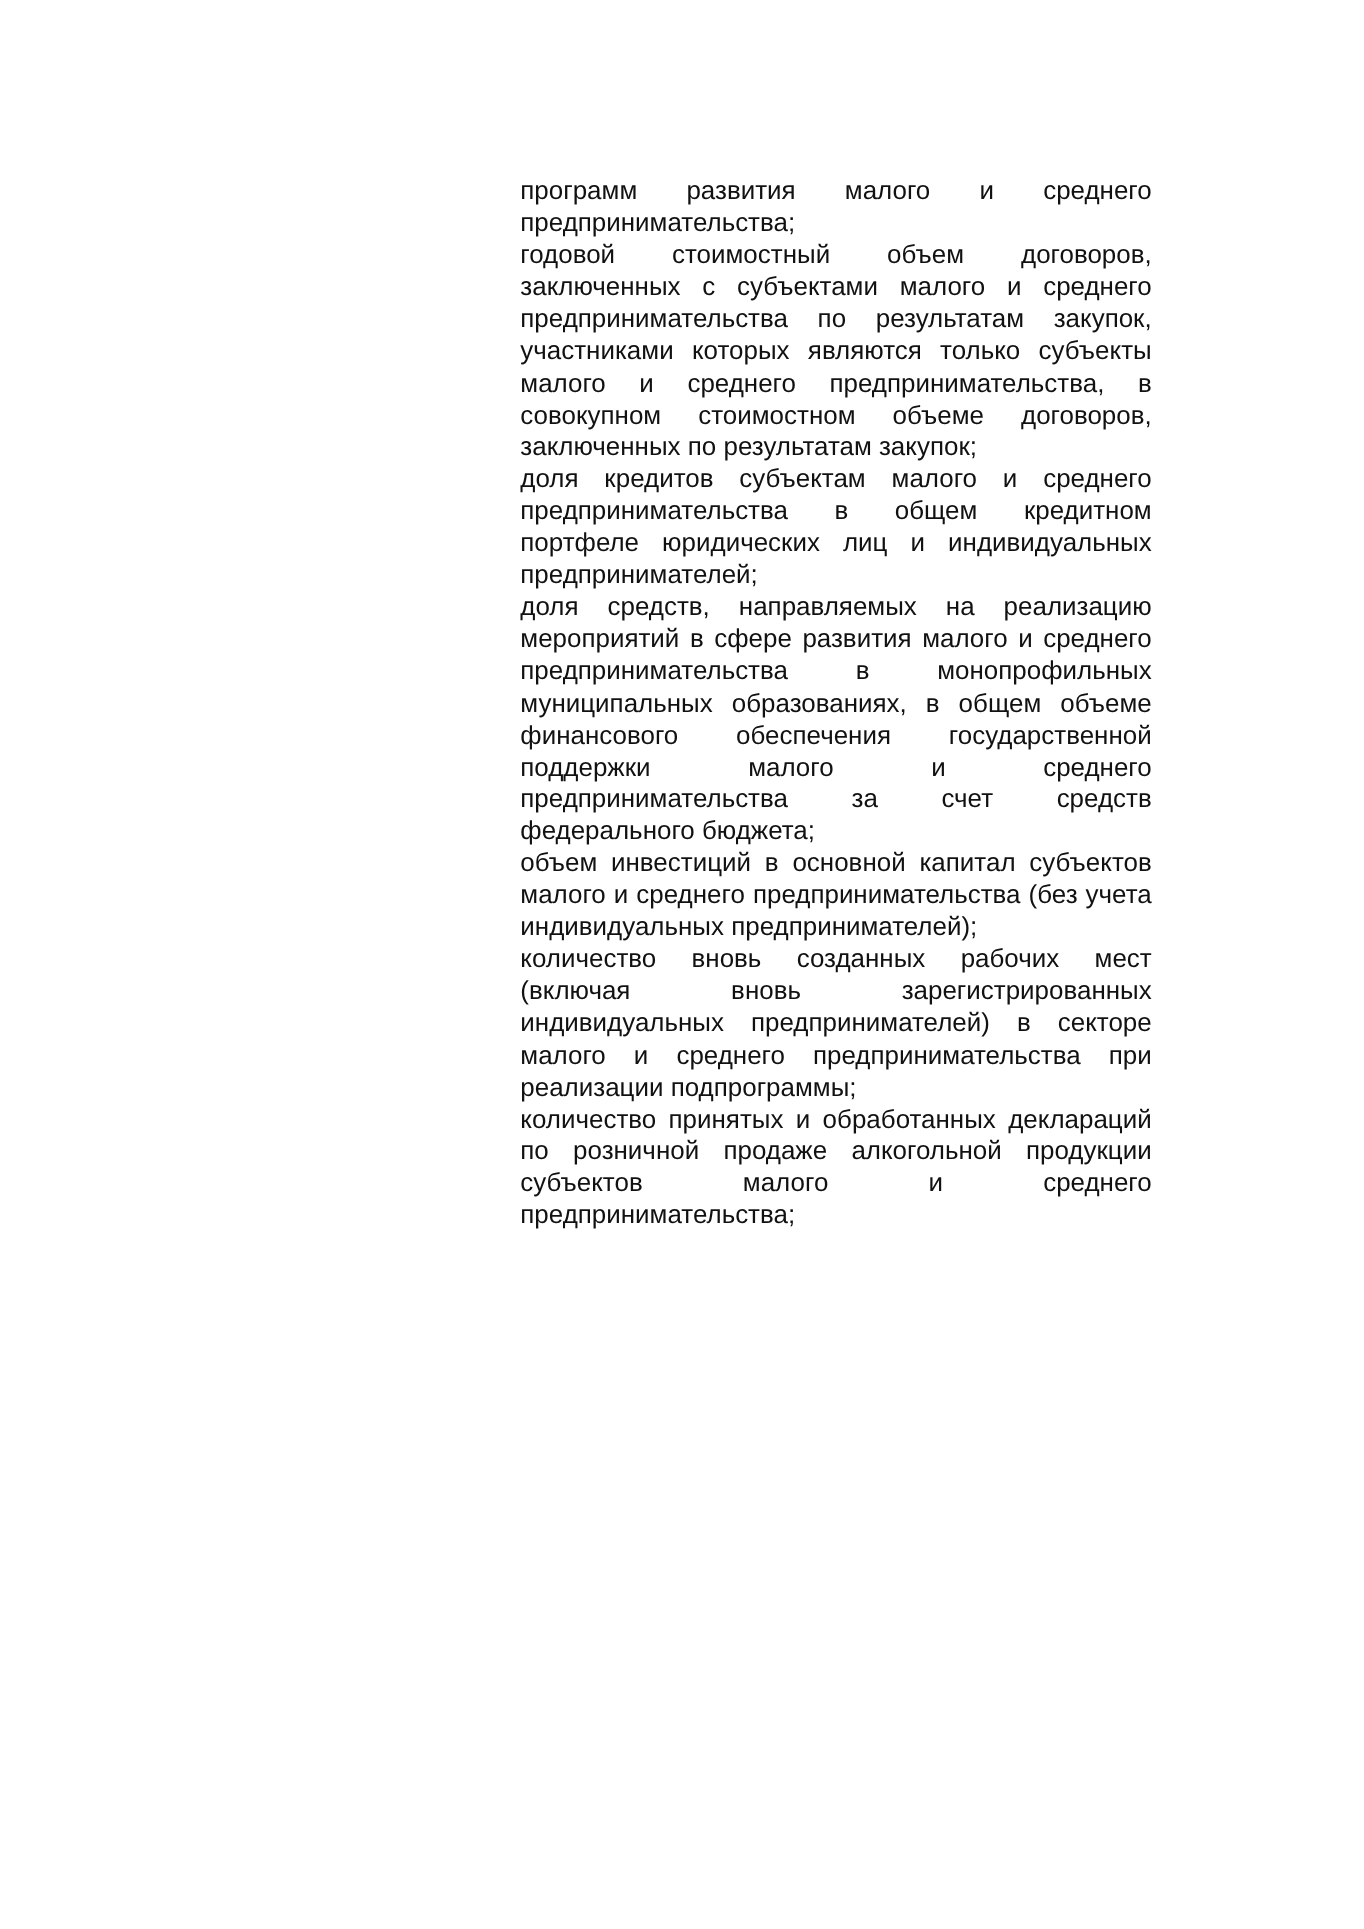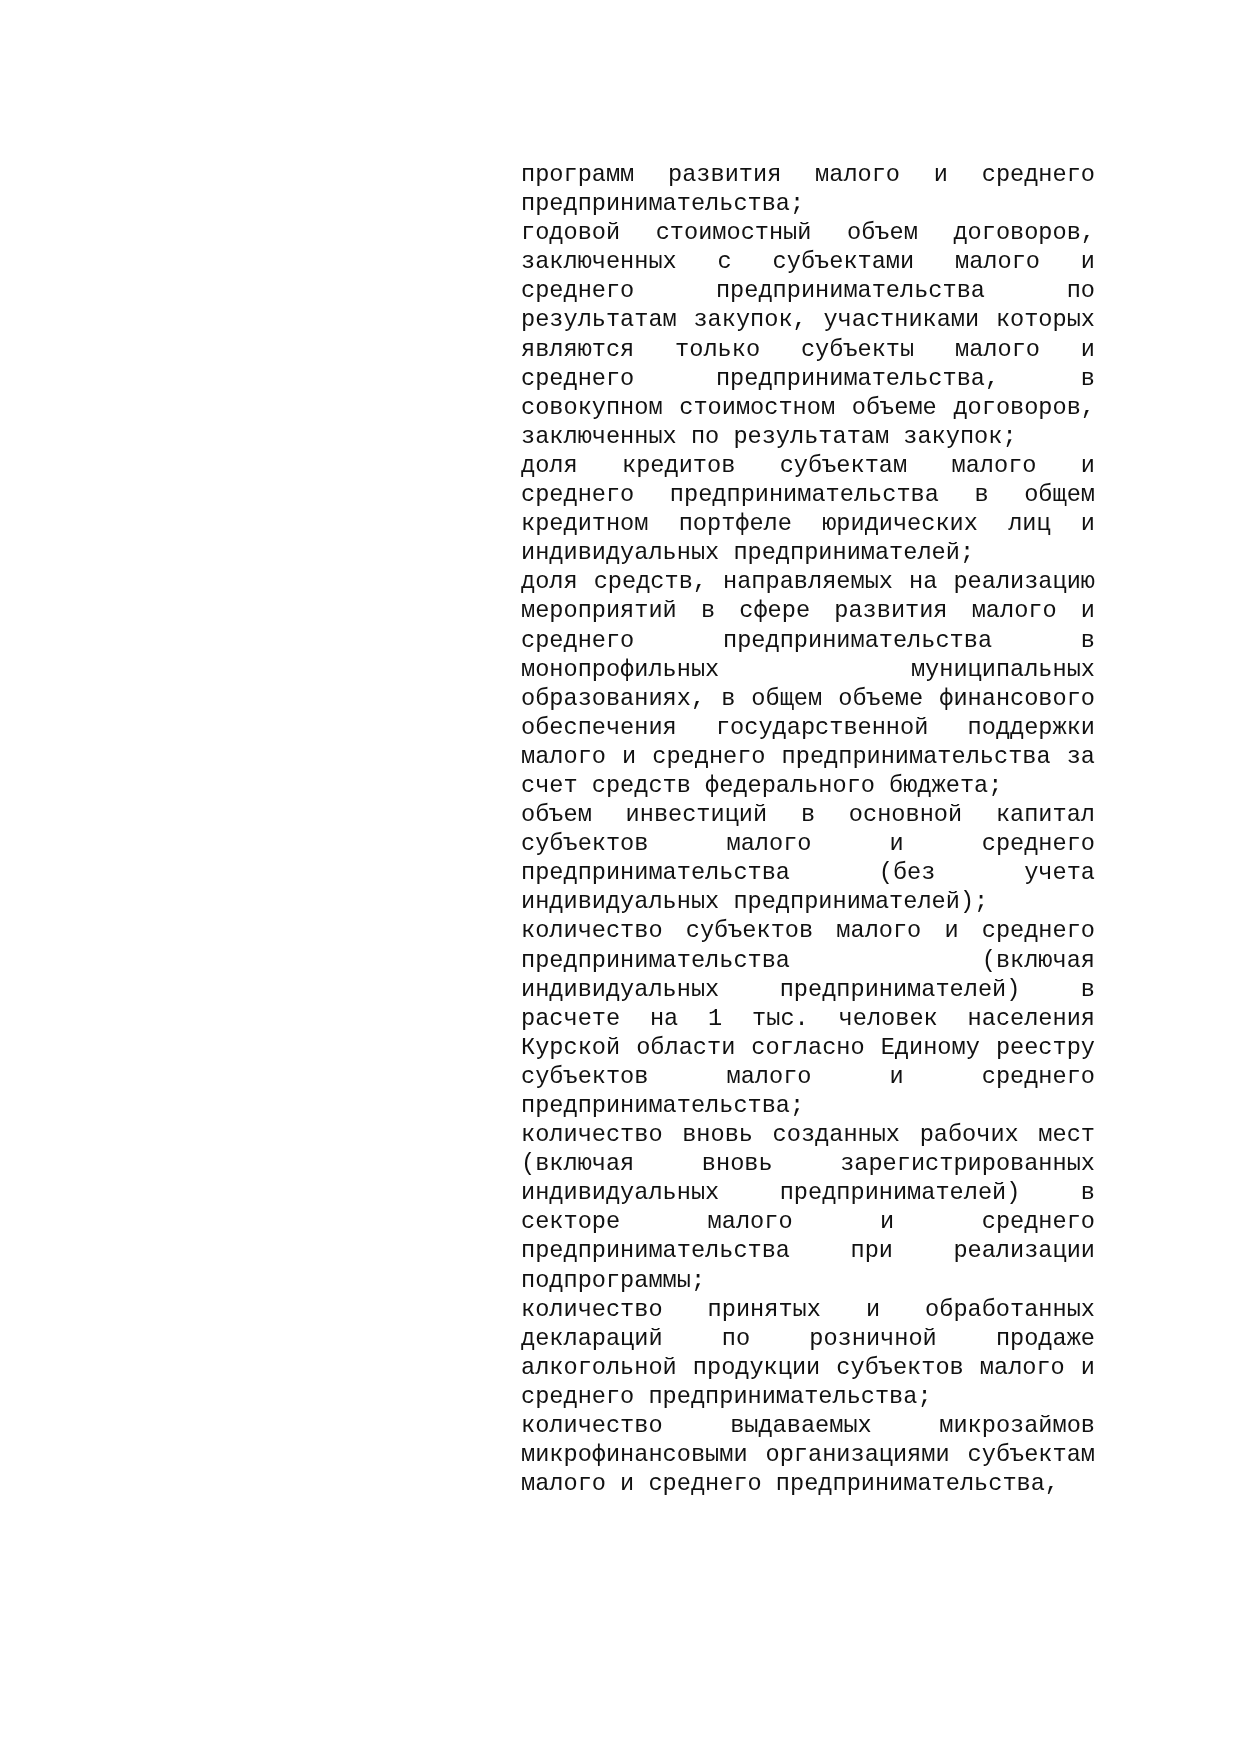--- a/index.html
+++ b/index.html
@@ -18,44 +18,41 @@
       left: 0; top: 0;
       width: 1240px;
       height: 1754px;
       background: #ffffff;
     }
     .text-column {
       position: absolute;
       left: 473px;
       top: 160px;
       width: 574px;
-      font-family: Liberation Mono, monospace;
+      font-family: Liberation Sans, sans-serif;
       font-size: 23.6px;
       line-height: 29.1px;
       color: #111111;
       text-align: justify;
       text-justify: inter-word;
       hyphens: none;
-      margin-left: 48px;
     }
     .para {
       margin: 0;
       padding: 0;
       text-align: justify;
       text-align-last: left;
     }
   </style>
 </head>
 <body>
 
 <div class="page">
   <div class="text-column">
     <p class="para">программ развития малого и среднего предпринимательства;</p>
     <p class="para">годовой стоимостный объем договоров, заключенных с субъектами малого и среднего предпринимательства по результатам закупок, участниками которых являются только субъекты малого и среднего предпринимательства, в совокупном стоимостном объеме договоров, заключенных по результатам закупок;</p>
     <p class="para">доля кредитов субъектам малого и среднего предпринимательства в общем кредитном портфеле юридических лиц и индивидуальных предпринимателей;</p>
     <p class="para">доля средств, направляемых на реализацию мероприятий в сфере развития малого и среднего предпринимательства в монопрофильных муниципальных образованиях, в общем объеме финансового обеспечения государственной поддержки малого и среднего предпринимательства за счет средств федерального бюджета;</p>
     <p class="para">объем инвестиций в основной капитал субъектов малого и среднего предпринимательства (без учета индивидуальных предпринимателей);</p>
-    <p class="para">количество субъектов малого и среднего предпринимательства (включая индивидуальных предпринимателей) в расчете на 1 тыс. человек населения Курской области согласно Единому реестру субъектов малого и среднего предпринимательства;</p>
     <p class="para">количество вновь созданных рабочих мест (включая вновь зарегистрированных индивидуальных предпринимателей) в секторе малого и среднего предпринимательства при реализации подпрограммы;</p>
     <p class="para">количество принятых и обработанных деклараций по розничной продаже алкогольной продукции субъектов малого и среднего предпринимательства;</p>
-    <p class="para">количество выдаваемых микрозаймов микрофинансовыми организациями субъектам малого и среднего предпринимательства,</p>
   </div>
 </div>
 
 </body></html>

